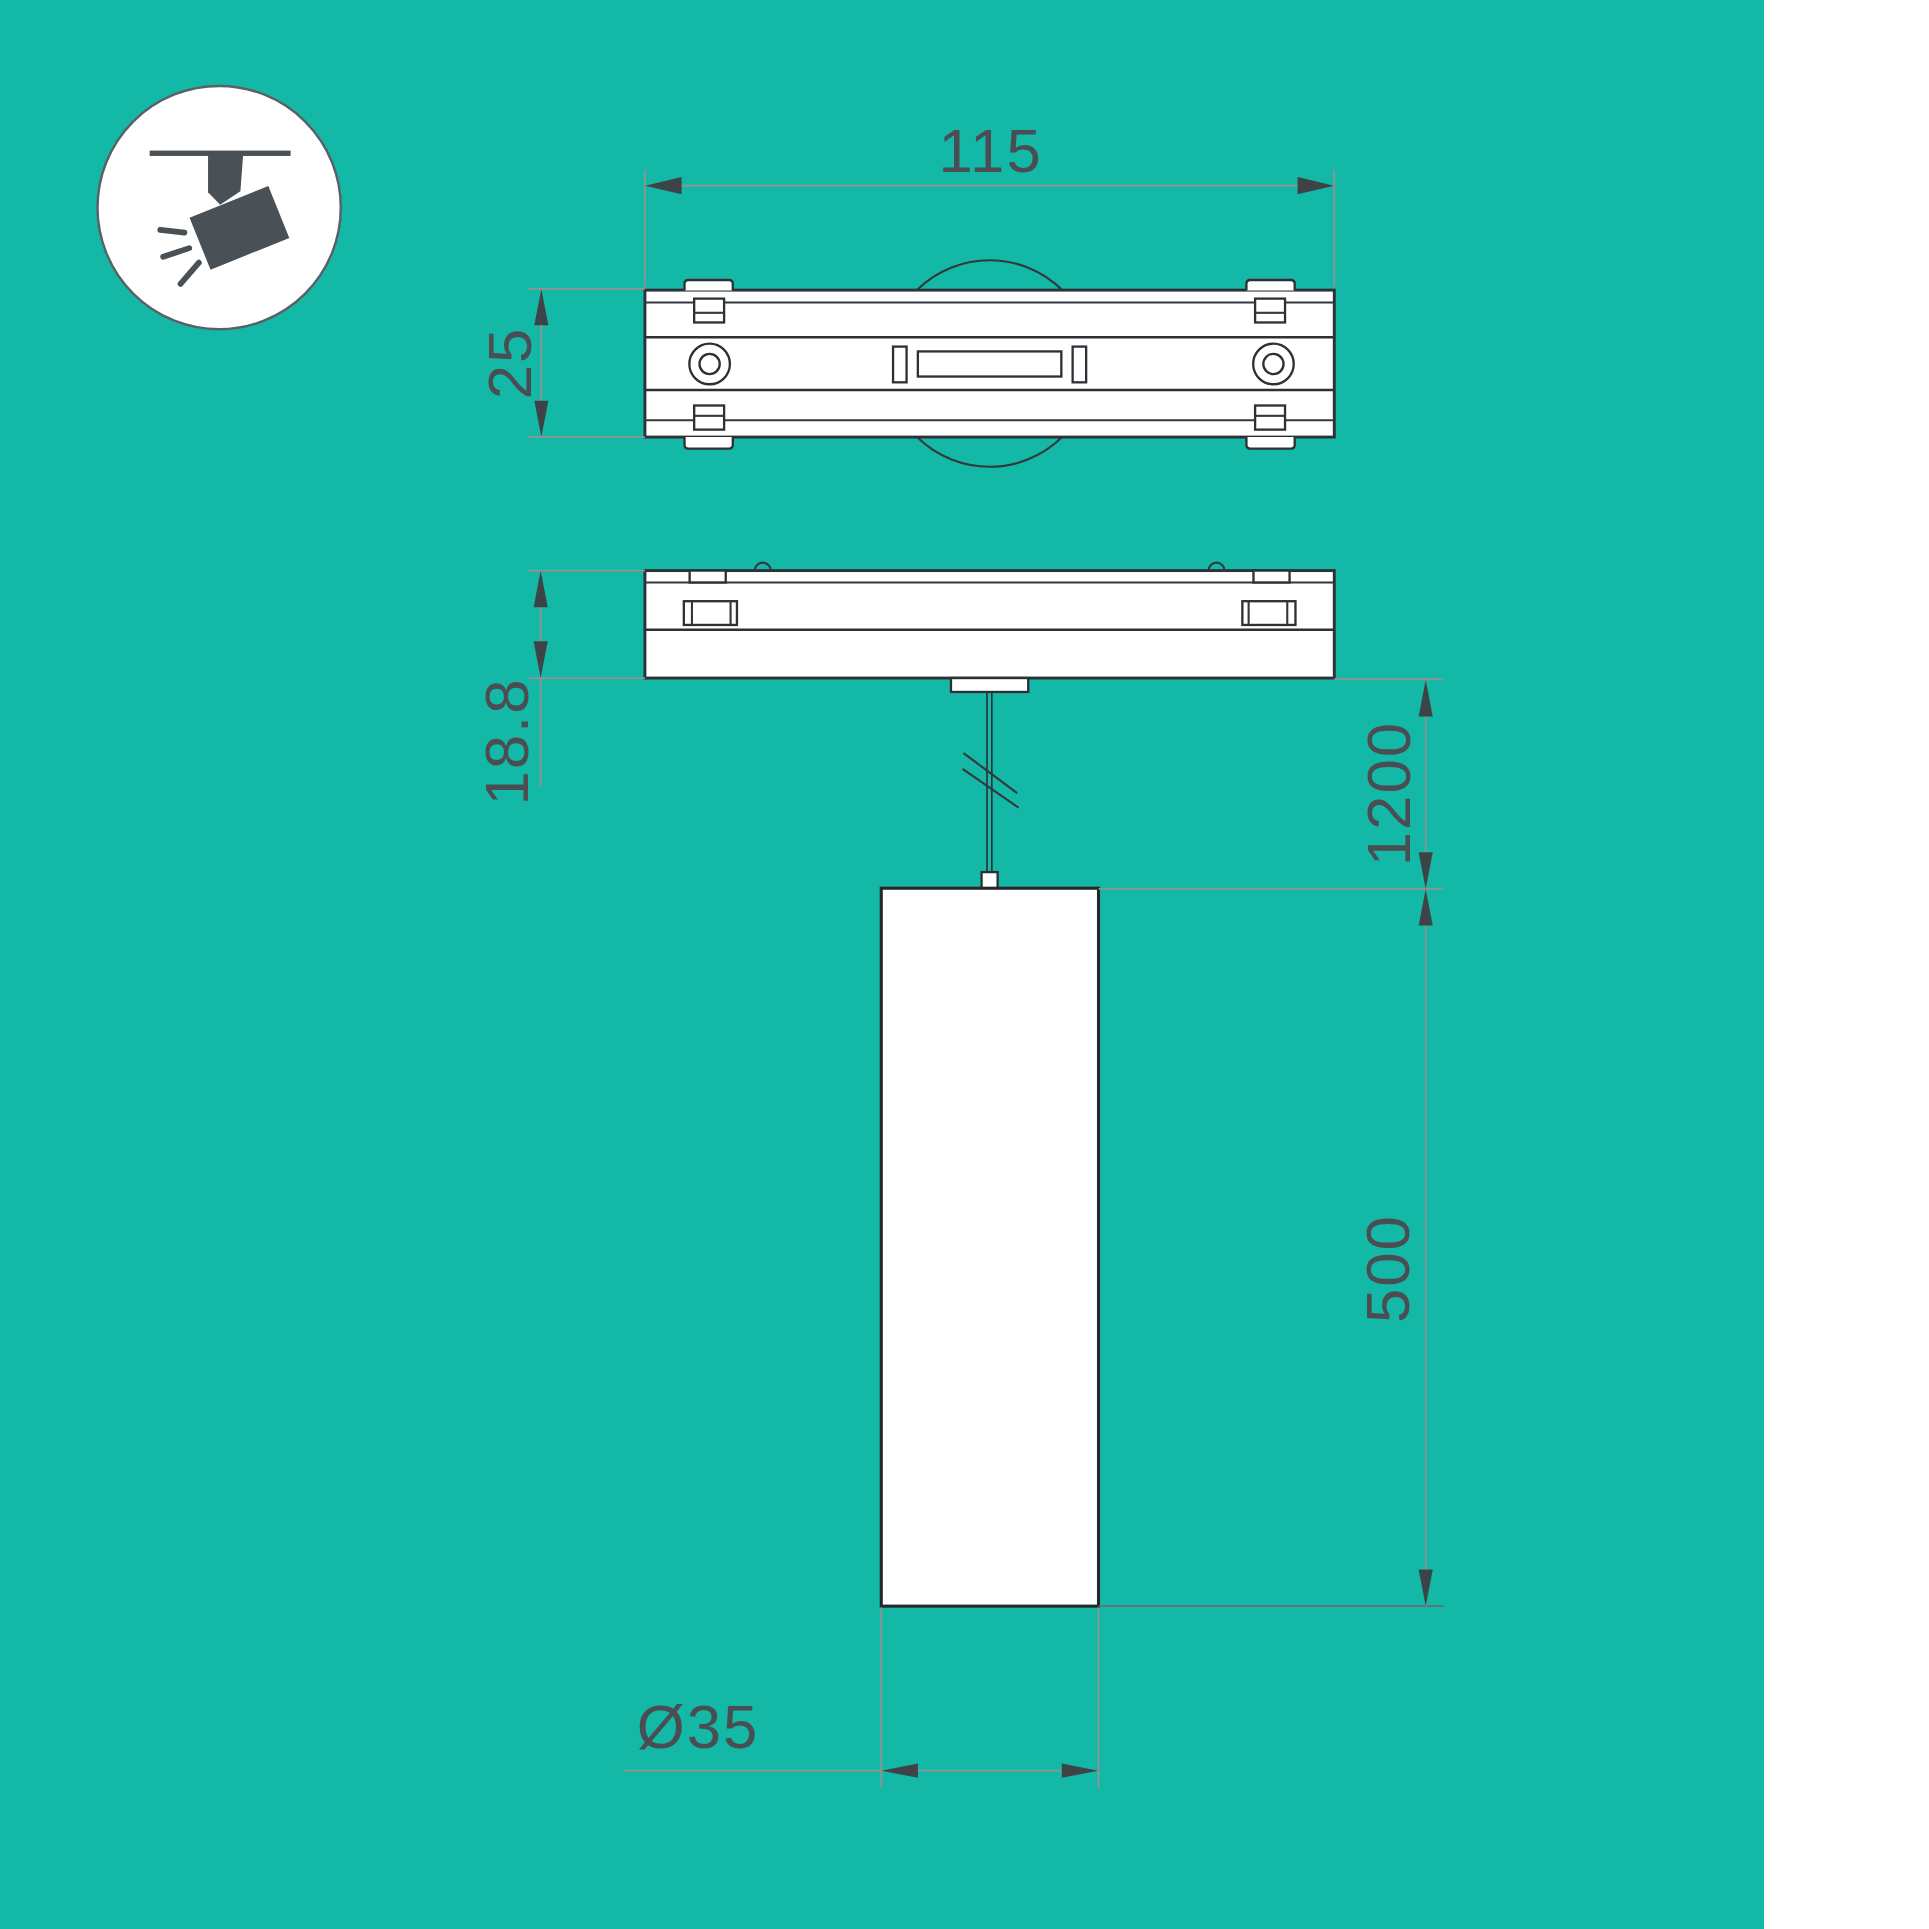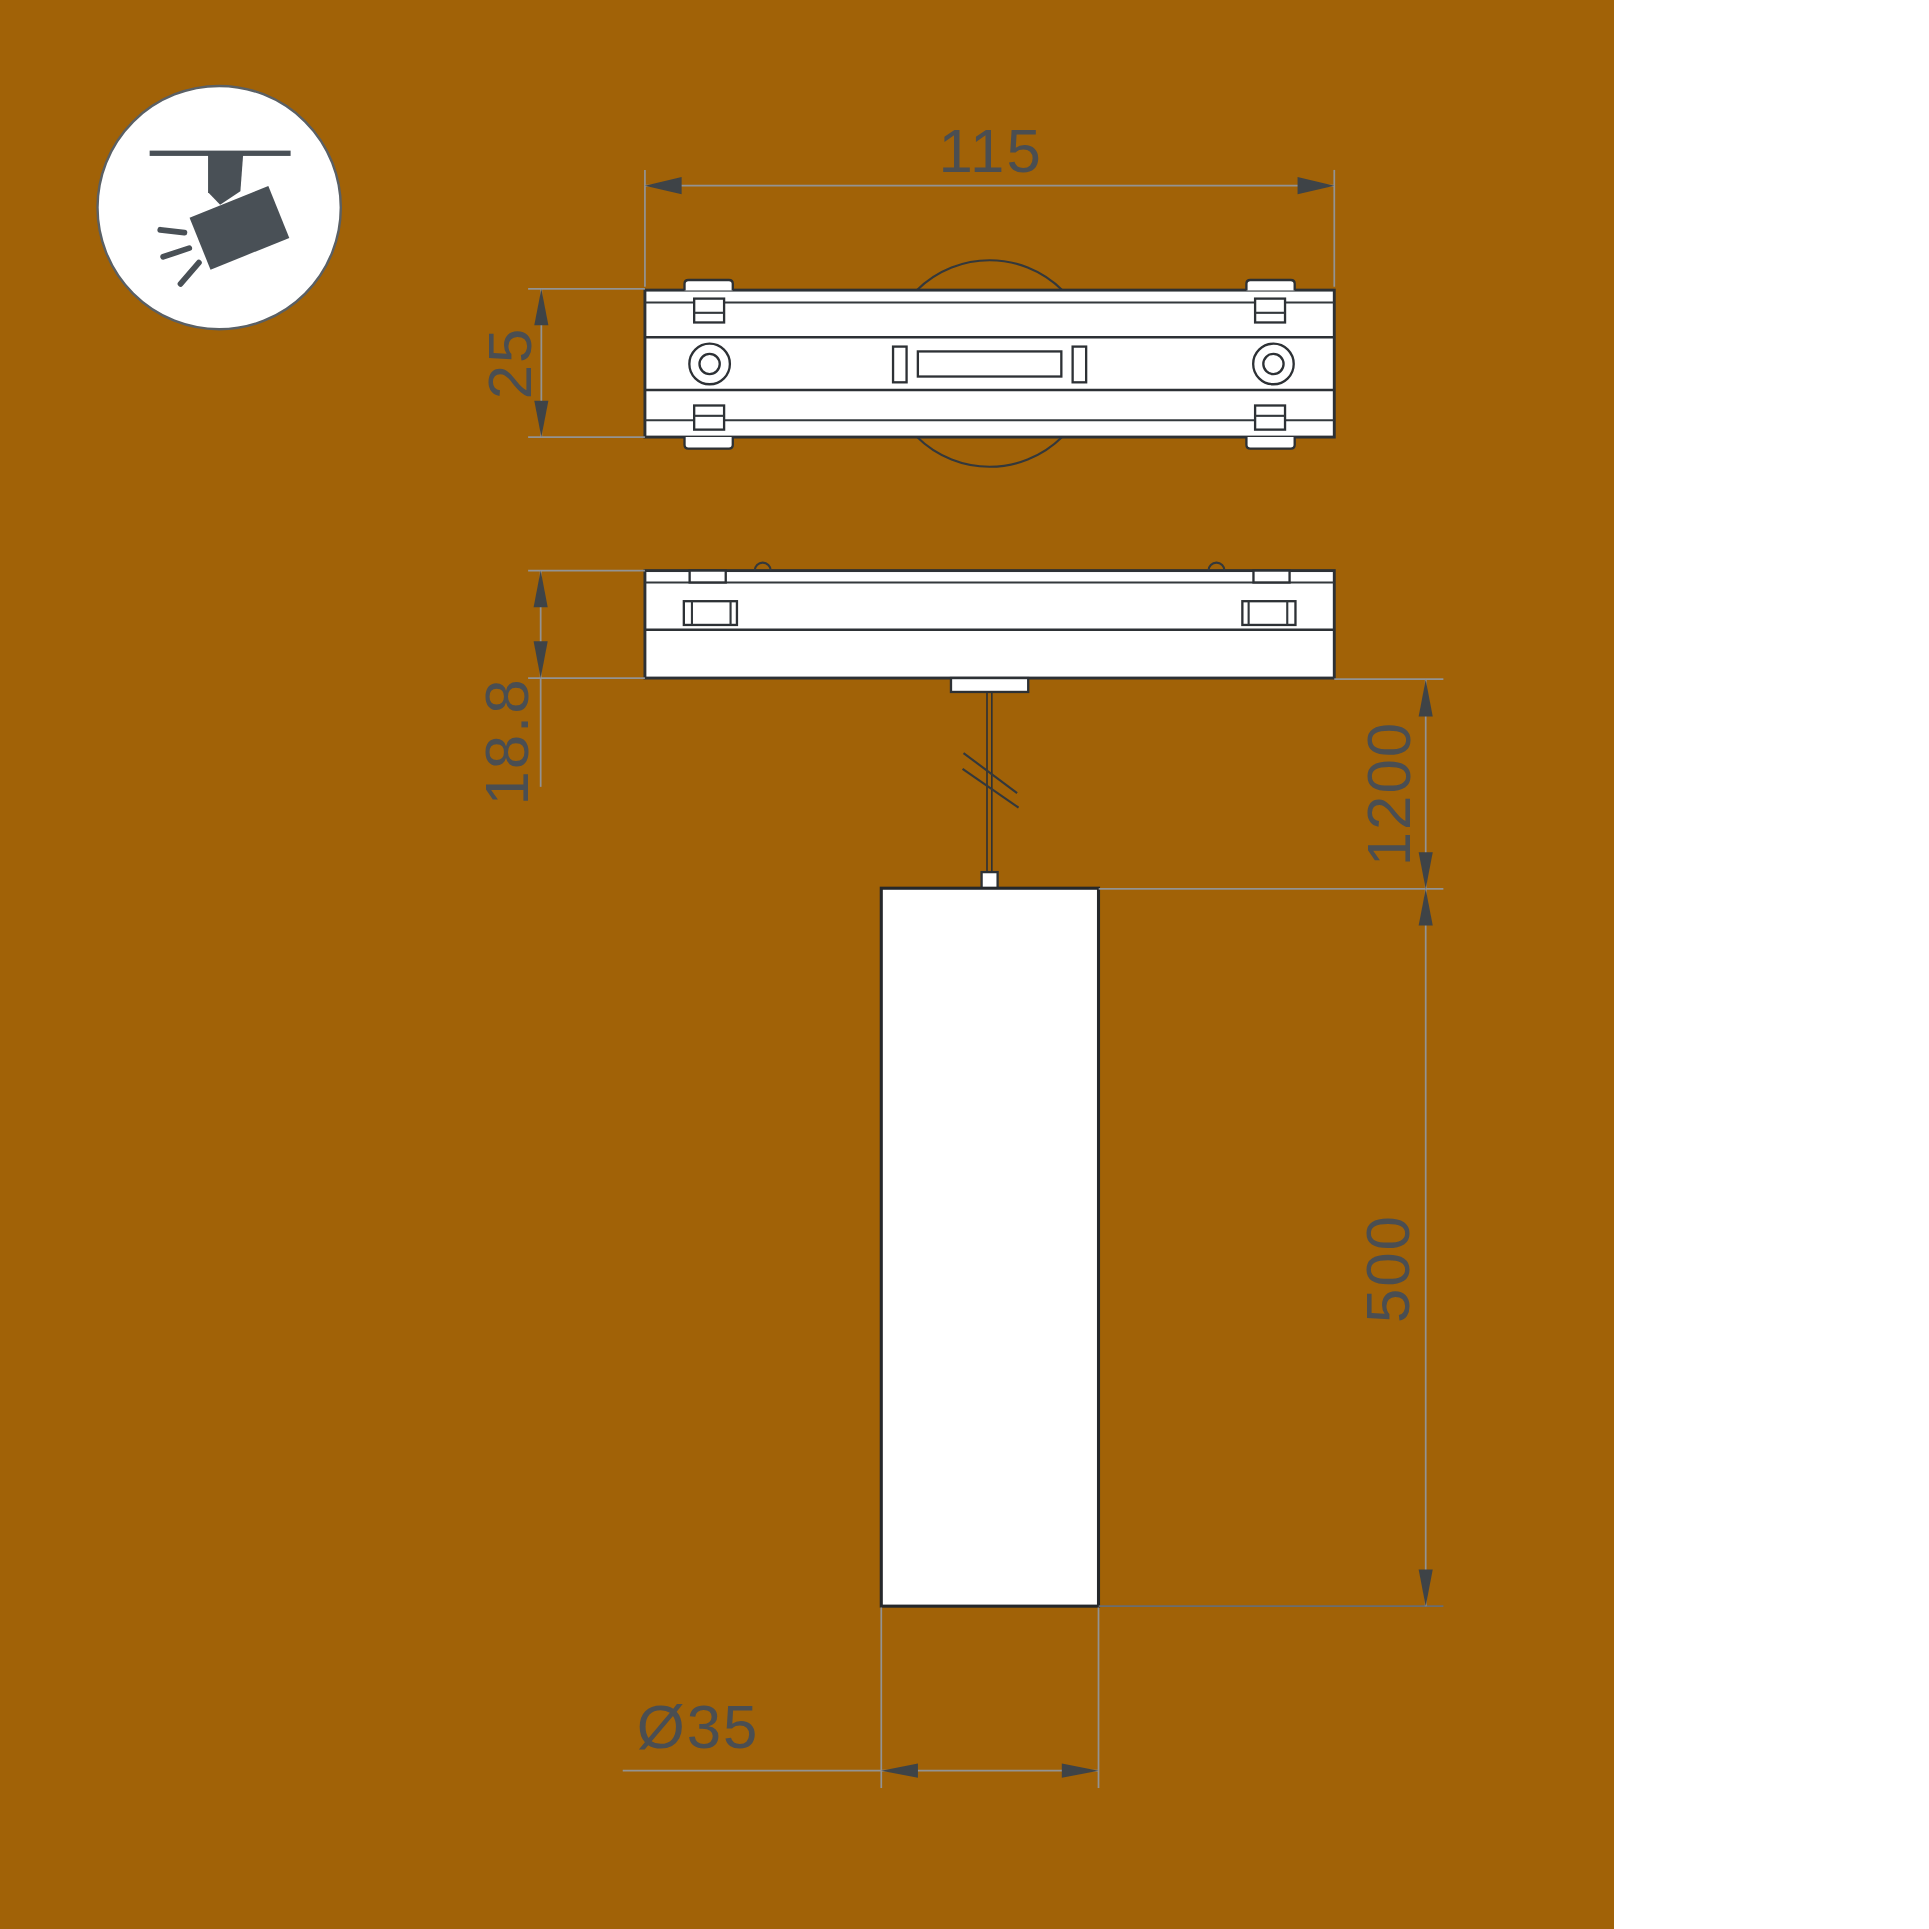--- a/index.html
+++ b/index.html
@@ -1,16 +1,16 @@
 <!DOCTYPE html>
 <html><head>
 <meta charset="utf-8">
 <style>
   html,body{margin:0;padding:0;background:#ffffff;}
-  .stage{width:1614px;height:1929px;background:#a16207;position:relative;overflow:hidden;}
+  .stage{width:1764px;height:1929px;background:#14b8a6;position:relative;overflow:hidden;}
   svg{display:block;}
   .ol-f {stroke:#2d3135;stroke-width:3;fill:#ffffff;}
   .in1  {stroke:#33383c;stroke-width:2.2;fill:none;}
   .in2  {stroke:#2d3135;stroke-width:2.6;fill:none;}
   .det  {stroke:#2d3135;stroke-width:2.4;fill:#ffffff;}
   .diml {stroke:#939393;stroke-width:1.8;fill:none;}
   .arr  {fill:#3e4347;stroke:none;}
   .dimtext{font-family:"Liberation Sans","DejaVu Sans",sans-serif;font-size:64px;letter-spacing:2px;fill:#4a4e52;}
   .icon-fill{fill:#495056;stroke:none;}
   .icon-ray{stroke:#495056;stroke-width:6;stroke-linecap:round;fill:none;}

